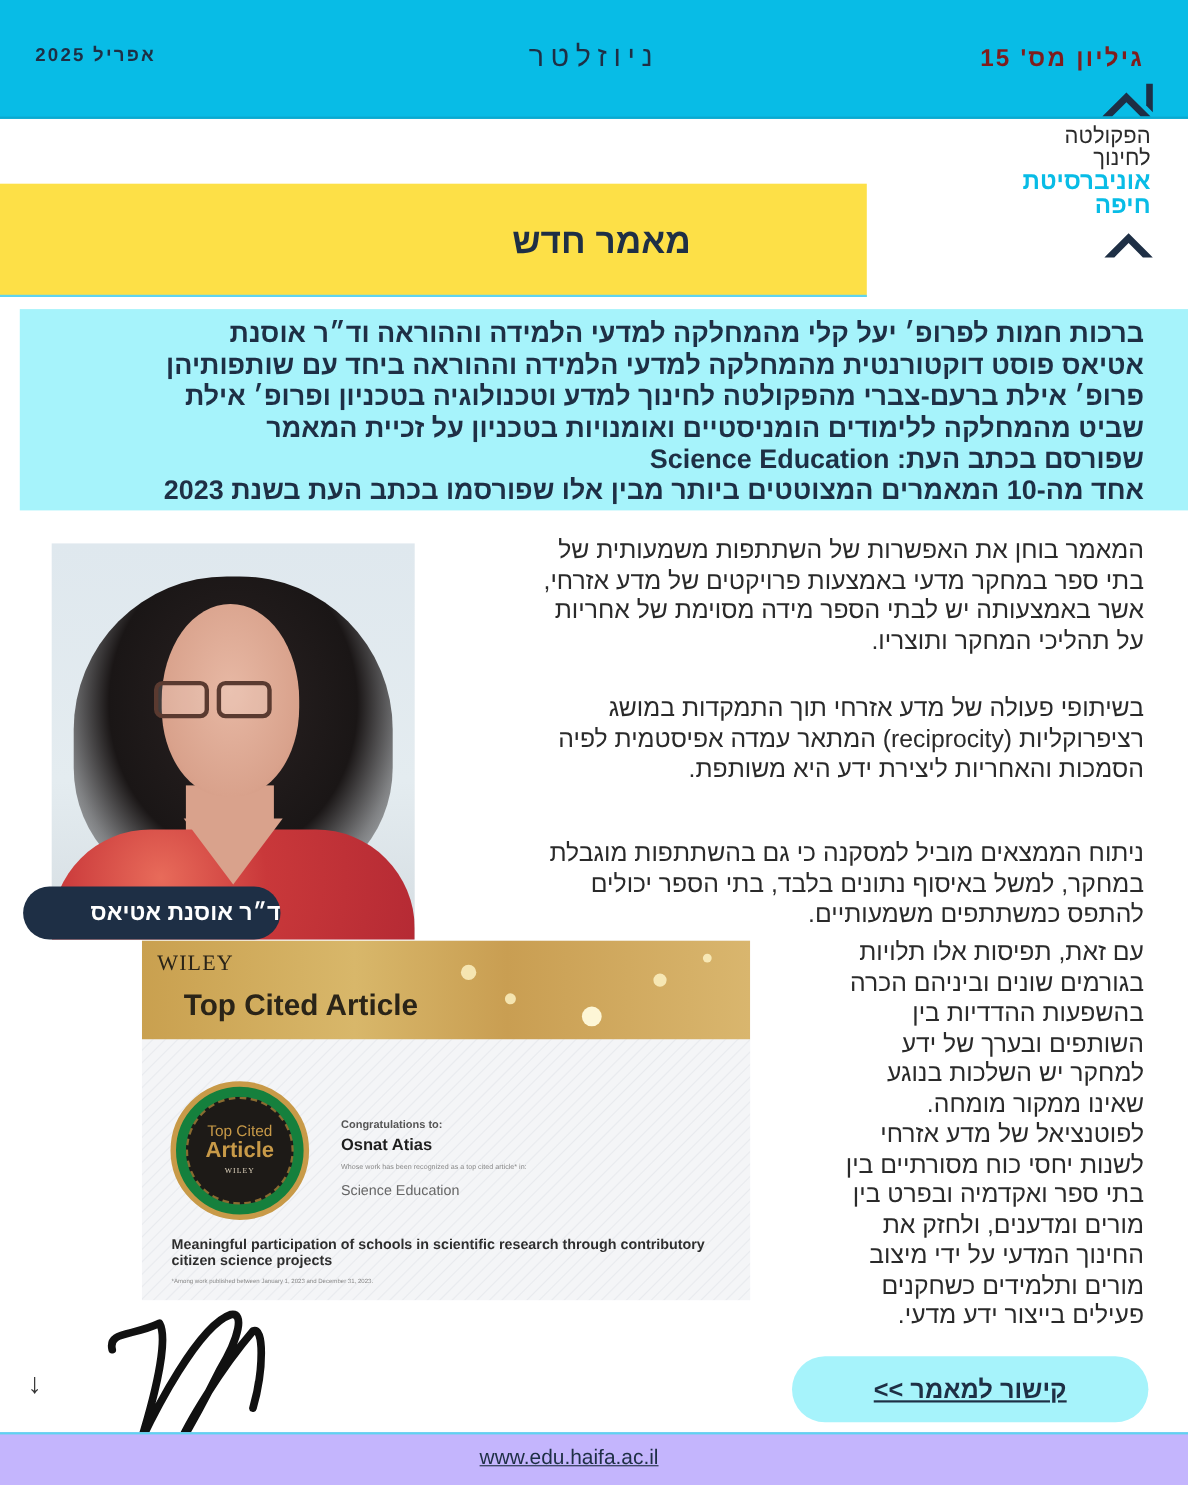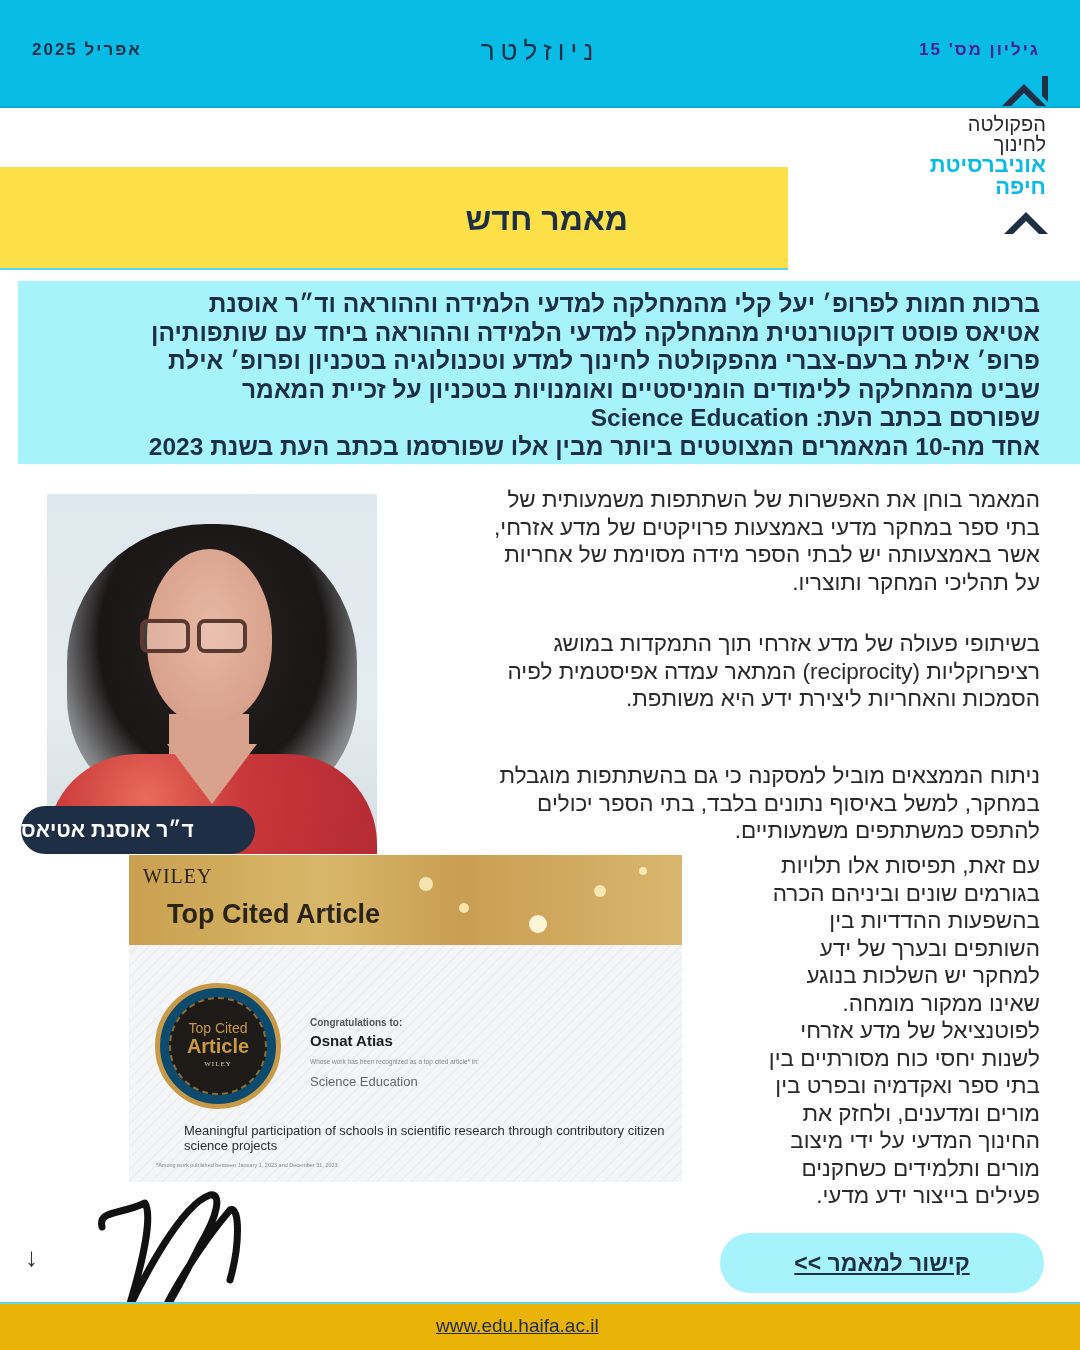--- a/index.html
+++ b/index.html
@@ -1,21 +1,21 @@
 <!DOCTYPE html>
 <html lang="he"><head>
 <meta charset="utf-8">
 <style>
   * { box-sizing: border-box; margin: 0; padding: 0; }
   html, body { width: 1080px; height: 1350px; background: #ffffff; overflow: hidden; }
   body { position: relative; font-family: "Liberation Sans", "DejaVu Sans", sans-serif; color: #1e2f45; }
 
   
   .top-banner { position: absolute; left: 0; top: 0; width: 1080px; height: 108px; background: #08bce6; border-bottom: 2px solid #0aa9cf; }
-  .top-banner .issue { position: absolute; right: 40px; top: 40px; font-size: 17px; font-weight: bold; letter-spacing: 2px; color: #4c1d95; direction: rtl; }
+  .top-banner .issue { position: absolute; right: 40px; top: 40px; font-size: 22px; font-weight: bold; letter-spacing: 2px; color: #7f1d1d; direction: rtl; }
   .top-banner .title { position: absolute; left: 0; right: 0; top: 36px; text-align: center; font-size: 26px; font-weight: normal; letter-spacing: 6px; color: #1e2f45; direction: rtl; }
   .top-banner .date { position: absolute; left: 32px; top: 40px; font-size: 17px; font-weight: bold; letter-spacing: 2px; color: #1e2f45; direction: rtl; }
 
   
   .logo-chevron { position: absolute; width: 48px; height: 30px; }
   .logo-chevron.top { right: 30px; top: 76px; }
   .logo-chevron.bottom { right: 30px; top: 206px; }
   .logo-text { position: absolute; right: 34px; top: 114px; text-align: right; direction: rtl; }
   .logo-text .l1, .logo-text .l2 { font-size: 20px; line-height: 20px; color: #2b2b2b; font-weight: normal; }
   .logo-text .l3, .logo-text .l4 { font-size: 22px; line-height: 22px; color: #08bce6; font-weight: bold; }
@@ -31,58 +31,58 @@
   
   .photo { position: absolute; left: 47px; top: 494px; width: 330px; height: 360px; background: linear-gradient(180deg, #dfe8ee 0%, #e4ecf0 60%, #d5dde2 100%); overflow: hidden; }
   .photo .hair { position: absolute; left: 20px; top: 30px; width: 290px; height: 290px; border-radius: 48% 48% 40% 40%; background: radial-gradient(ellipse at 50% 40%, #2a2222 0%, #1a1616 55%, rgba(30,25,25,0.5) 75%, rgba(30,25,25,0) 100%); }
   .photo .face { position: absolute; left: 100px; top: 55px; width: 125px; height: 175px; border-radius: 50% 50% 46% 46%; background: radial-gradient(ellipse at 50% 45%, #e7b8a4 0%, #d9a28c 70%, #c98d77 100%); }
   .photo .glasses-l, .photo .glasses-r { position: absolute; top: 125px; width: 50px; height: 34px; border: 4px solid #5a3a30; border-radius: 8px; background: rgba(255,255,255,0.15); }
   .photo .glasses-l { left: 93px; } .photo .glasses-r { left: 150px; }
   .photo .neck { position: absolute; left: 122px; top: 220px; width: 80px; height: 60px; background: #d9a28c; }
   .photo .shirt { position: absolute; left: 0; top: 260px; width: 330px; height: 110px; border-radius: 90px 90px 0 0; background: radial-gradient(circle at 30% 40%, #e86b5a 0%, #c9383a 40%, #b52a34 100%); }
   .photo .shirt-v { position: absolute; left: 120px; top: 250px; width: 0; height: 0; border-left: 45px solid transparent; border-right: 45px solid transparent; border-top: 60px solid #d9a28c; }
 
-  .name-pill { position: absolute; left: 21px; top: 806px; width: 234px; height: 48px; background: #1e2f45; border-radius: 24px; color: #ffffff; font-size: 21px; font-weight: bold; text-align: left; line-height: 48px; direction: rtl; }
+  .name-pill { position: absolute; left: 21px; top: 806px; width: 234px; height: 48px; background: #1e2f45; border-radius: 24px; color: #ffffff; font-size: 21px; font-weight: bold; text-align: right; line-height: 48px; direction: rtl; }
 
   
   .body-para { position: absolute; right: 40px; direction: rtl; text-align: right; font-size: 22.5px; line-height: 27.5px; color: #2a2a2a; }
   .body-para.p1 { top: 486px; width: 640px; }
   .body-para.p2 { top: 630px; width: 640px; }
   .body-para.p3 { top: 762px; width: 640px; }
   .body-para.p4 { top: 852px; width: 330px; }
 
   
   .cert { position: absolute; left: 129px; top: 855px; width: 553px; height: 327px; background: #f4f5f7; overflow: hidden; }
   .cert .gold-band { position: absolute; left: 0; top: 0; width: 553px; height: 90px; background: linear-gradient(90deg, #c9a04f 0%, #d8b76a 35%, #c99e52 60%, #d9b66e 100%); }
   .cert .gold-band .spark { position: absolute; border-radius: 50%; background: rgba(255,245,200,0.8); }
   .cert .wiley { position: absolute; left: 14px; top: 10px; font-family: "Liberation Serif", serif; font-size: 20px; font-weight: normal; letter-spacing: 1px; color: #2a2418; }
   .cert .tca { position: absolute; left: 38px; top: 44px; font-size: 27px; font-weight: bold; color: #2a2418; }
   .cert .lines { position: absolute; left: 0; top: 90px; width: 553px; height: 237px; background: repeating-linear-gradient(135deg, #f4f5f7 0px, #f4f5f7 6px, #e8eaee 7px, #f4f5f7 8px); }
-  .cert .badge { position: absolute; left: 26px; top: 128px; width: 126px; height: 126px; border-radius: 50%; background: #0c4a6e; border: 5px solid #c89a48; }
+  .cert .badge { position: absolute; left: 26px; top: 128px; width: 126px; height: 126px; border-radius: 50%; background: #15803d; border: 5px solid #c89a48; }
   .cert .badge-inner { position: absolute; left: 9px; top: 9px; width: 98px; height: 98px; border-radius: 50%; background: #1d1a17; border: 2px dashed #8a6b30; text-align: center; }
   .cert .badge-inner .b1 { margin-top: 22px; font-size: 14px; color: #c89a48; line-height: 15px; }
   .cert .badge-inner .b2 { font-size: 20px; font-weight: bold; color: #c89a48; line-height: 21px; }
   .cert .badge-inner .b3 { font-family: "Liberation Serif", serif; font-size: 7px; color: #e0d5bf; margin-top: 3px; letter-spacing: 1px; }
   .cert .congrats-to { position: absolute; left: 181px; top: 162px; font-size: 10px; font-weight: bold; color: #555; }
   .cert .recipient { position: absolute; left: 181px; top: 177px; font-size: 15px; font-weight: bold; color: #1e1e1e; }
   .cert .whose { position: absolute; left: 181px; top: 203px; font-size: 6.5px; color: #888; }
   .cert .journal { position: absolute; left: 181px; top: 219px; font-size: 13px; color: #666; }
-  .cert .article-title { position: absolute; left: 27px; top: 268px; width: 500px; font-size: 13px; font-weight: normal; line-height: 15px; color: #2e2e2e; margin-left: 28px; }
+  .cert .article-title { position: absolute; left: 27px; top: 268px; width: 500px; font-size: 13px; font-weight: bold; line-height: 15px; color: #2e2e2e; }
   .cert .footnote { position: absolute; left: 27px; top: 307px; font-size: 5.5px; color: #888; }
 
   
   .link-button { position: absolute; left: 720px; top: 1233px; width: 324px; height: 60px; border-radius: 30px; background: #a6f3fb; text-align: center; line-height: 60px; direction: rtl; text-decoration: none; }
   .link-button span { font-size: 23px; font-weight: bold; color: #1e2f45; text-decoration: underline; }
 
   
   .signature { position: absolute; left: 90px; top: 1185px; width: 215px; height: 150px; }
   .down-arrow { position: absolute; left: 25px; top: 1244px; font-size: 26px; color: #333; line-height: 1; }
 
   
-  .footer { position: absolute; left: 0; top: 1302px; width: 1080px; height: 48px; background: #eab308; border-top: 2px solid #5fd4ef; }
+  .footer { position: absolute; left: 0; top: 1302px; width: 1080px; height: 48px; background: #c4b5fd; border-top: 2px solid #5fd4ef; }
   .footer .url { position: absolute; left: 436px; top: 11px; font-size: 19px; color: #1e2f45; text-decoration: underline; }
 </style>
 </head>
 <body>
 
 <div class="top-banner">
   <div class="issue">גיליון מס' 15</div>
   <div class="title">ניוזלטר</div>
   <div class="date">אפריל 2025</div>
 </div>

